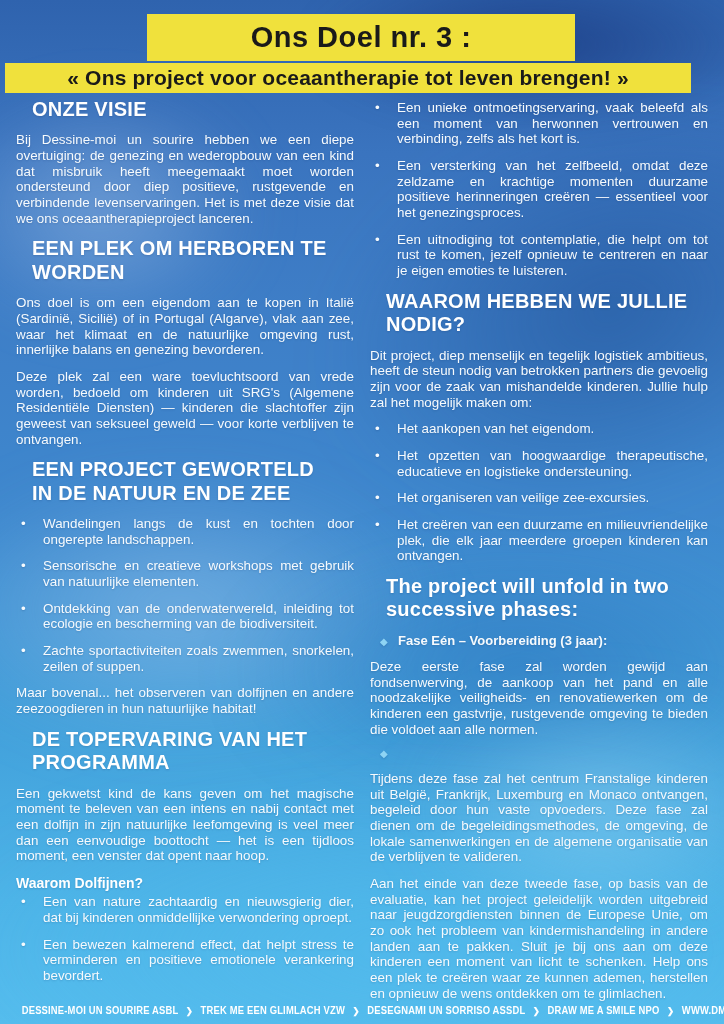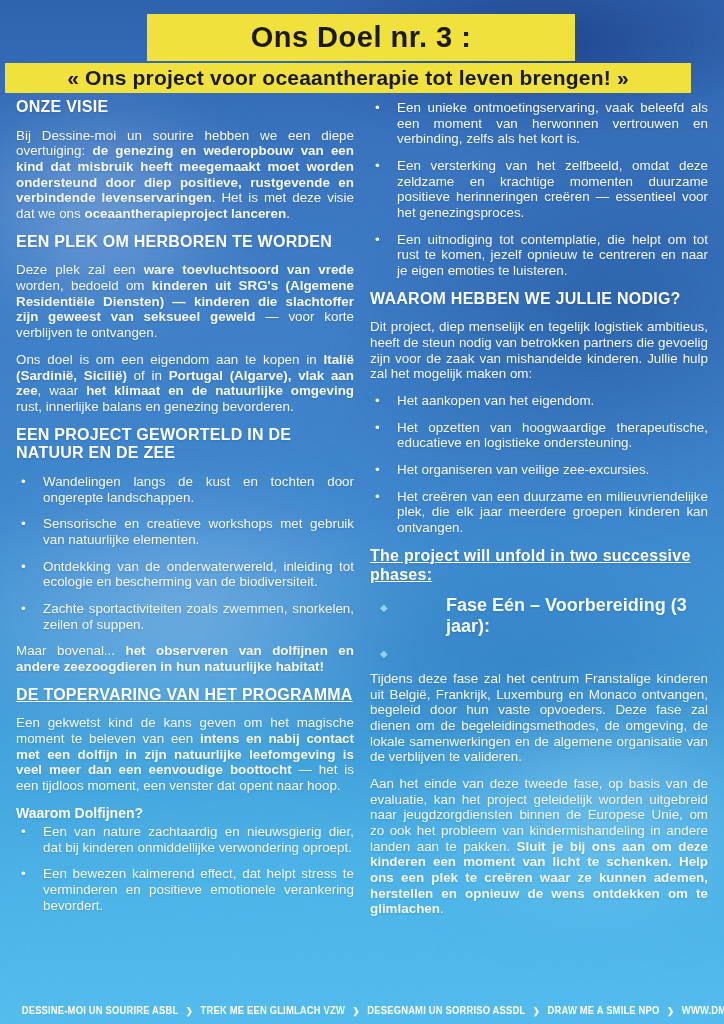--- a/index.html
+++ b/index.html
@@ -21,31 +21,31 @@
                display:flex; align-items:center; justify-content:center; z-index:3; }
   .title-box span { font-size:29px; font-weight:bold; letter-spacing:.5px; }
   .subtitle-band { position:absolute; left:5px; top:63px; width:686px; height:30px;
                    display:flex; align-items:center; justify-content:center; z-index:3; }
   .subtitle-band span { font-size:21px; font-weight:bold; white-space:nowrap; letter-spacing:.2px; }
 
   .content { position:absolute; left:16px; top:97px; width:692px; display:flex; gap:16px; z-index:2;
              color:#f6fafd; font-size:13.4px; line-height:1.17; text-shadow:0 1px 2px rgba(10,40,90,.18); }
   .col { width:338px; }
   .content p { margin:0 0 11px; text-align:justify; }
-  .content h3 { font-size:16px; font-weight:bold; letter-spacing:.25px; margin:1px 0 11px; color:#ffffff; }
-  .content h3.ul, .content h3.ul2 { text-decoration:underline; }
+  .content h3 { font-size:20px; font-weight:bold; letter-spacing:.25px; margin:1px 16px 11px; color:#ffffff; }
+  .content h3.ul, .content h3.ul2 { }
   .content h4 { font-size:14px; font-weight:bold; margin:1px 0 3px; color:#ffffff; }
   ul.blist { list-style:none; margin:0 0 0 0; }
   ul.blist li { display:flex; margin:0 0 11px; }
   .dot { flex:0 0 27px; padding-left:5px; }
   .li-text { flex:1; text-align:justify; }
-  .b { font-weight:bold; }
+  .b { font-weight:normal; }
   .fase { display:flex; align-items:baseline; margin:0 0 11px; padding-left:10px; }
   .diamond { flex:0 0 18px; color:#8ed4f4; font-size:10px; }
-  .fase-title { font-weight:bold; font-size:18px;margin-left:48px; }
+  .fase-title { font-weight:bold; font-size:13px; }
 
   .footer { position:absolute; left:0; bottom:8px; width:724px; text-align:center; z-index:2;
             color:#ffffff; font-weight:bold; font-size:10px; letter-spacing:.2px;
             transform:scaleX(.94); transform-origin:center; white-space:nowrap; }
   .footer .chev { margin:0 5px; font-size:9px; }
 </style>
 </head>
 <body>
 
 <div class="page">
@@ -66,22 +66,22 @@
     <span style="color: rgb(26, 26, 26);">« Ons project voor oceaantherapie tot leven brengen! »</span>
   </div>
 
   <div class="content">
 
     <div class="col">
       <h3>ONZE VISIE</h3>
       <p>Bij Dessine-moi un sourire hebben we een diepe overtuiging: <span class="b">de genezing en wederopbouw van een kind dat misbruik heeft meegemaakt moet worden ondersteund door diep positieve, rustgevende en verbindende levenservaringen</span>. Het is met deze visie dat we ons <span class="b">oceaantherapieproject lanceren</span>.</p>
 
       <h3>EEN PLEK OM HERBOREN TE WORDEN</h3>
+      <p>Ons doel is om een eigendom aan te kopen in <span class="b">Italië (Sardinië, Sicilië)</span> of in <span class="b">Portugal (Algarve), vlak aan zee</span>, waar <span class="b">het klimaat en de natuurlijke omgeving</span> rust, innerlijke balans en genezing bevorderen.</p>
       <p>Deze plek zal een <span class="b">ware toevluchtsoord van vrede</span> worden, bedoeld om <span class="b">kinderen uit SRG's (Algemene Residentiële Diensten) — kinderen die slachtoffer zijn geweest van seksueel geweld</span> — voor korte verblijven te ontvangen.</p>
-      <p>Ons doel is om een eigendom aan te kopen in <span class="b">Italië (Sardinië, Sicilië)</span> of in <span class="b">Portugal (Algarve), vlak aan zee</span>, waar <span class="b">het klimaat en de natuurlijke omgeving</span> rust, innerlijke balans en genezing bevorderen.</p>
 
       <h3>EEN PROJECT GEWORTELD IN DE NATUUR EN DE ZEE</h3>
 
       <ul class="blist">
         <li>
             <span class="dot">•</span>
             <span class="li-text">Wandelingen langs de kust en tochten door ongerepte landschappen.</span>
           </li>
         <li>
             <span class="dot">•</span>
@@ -152,20 +152,21 @@
             <span class="li-text">Het creëren van een duurzame en milieuvriendelijke plek, die elk jaar meerdere groepen kinderen kan ontvangen.</span>
           </li>
       </ul>
 
       <h3 class="ul2">The project will unfold in two successive phases:</h3>
 
       <div class="fase">
         <span class="diamond" style="color: rgb(142, 212, 244);">◆</span>
         <span class="fase-title">Fase Eén – Voorbereiding (3 jaar):</span>
       </div>
+      <p>Deze eerste fase zal worden gewijd aan <span class="b">fondsenwerving, de aankoop van het pand en alle noodzakelijke veiligheids- en renovatiewerken</span> om de kinderen <span class="b">een gastvrije, rustgevende omgeving te bieden die voldoet aan alle normen</span>.</p>
 
       <div class="fase">
         <span class="diamond" style="color: rgb(142, 212, 244);">◆</span>
       </div>
       <p>Tijdens deze fase zal het centrum Franstalige kinderen uit België, Frankrijk, Luxemburg en Monaco ontvangen, begeleid door hun vaste opvoeders. Deze fase zal dienen om de begeleidingsmethodes, de omgeving, de lokale samenwerkingen en de algemene organisatie van de verblijven te valideren.</p>
 
       <p>Aan het einde van deze tweede fase, op basis van de evaluatie, kan het project geleidelijk worden uitgebreid naar jeugdzorgdiensten binnen de Europese Unie, om zo ook het probleem van kindermishandeling in andere landen aan te pakken. <span class="b">Sluit je bij ons aan om deze kinderen een moment van licht te schenken. Help ons een plek te creëren waar ze kunnen ademen, herstellen en opnieuw de wens ontdekken om te glimlachen</span>.</p>
     </div>
 
   </div>

